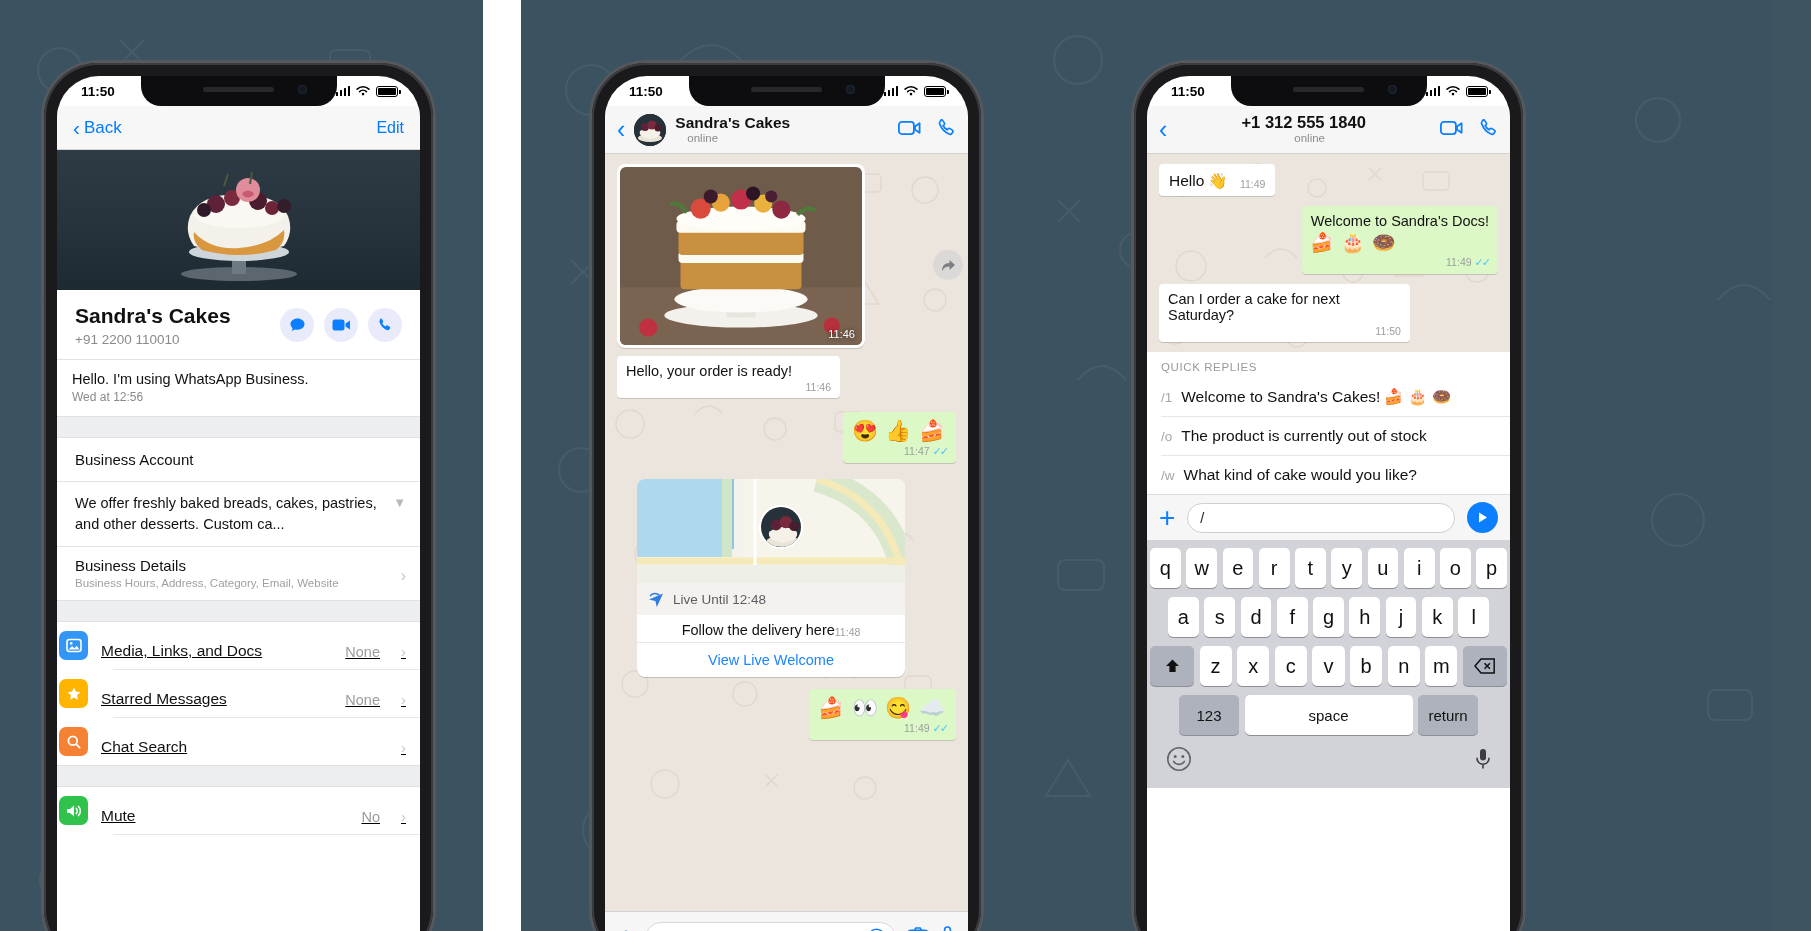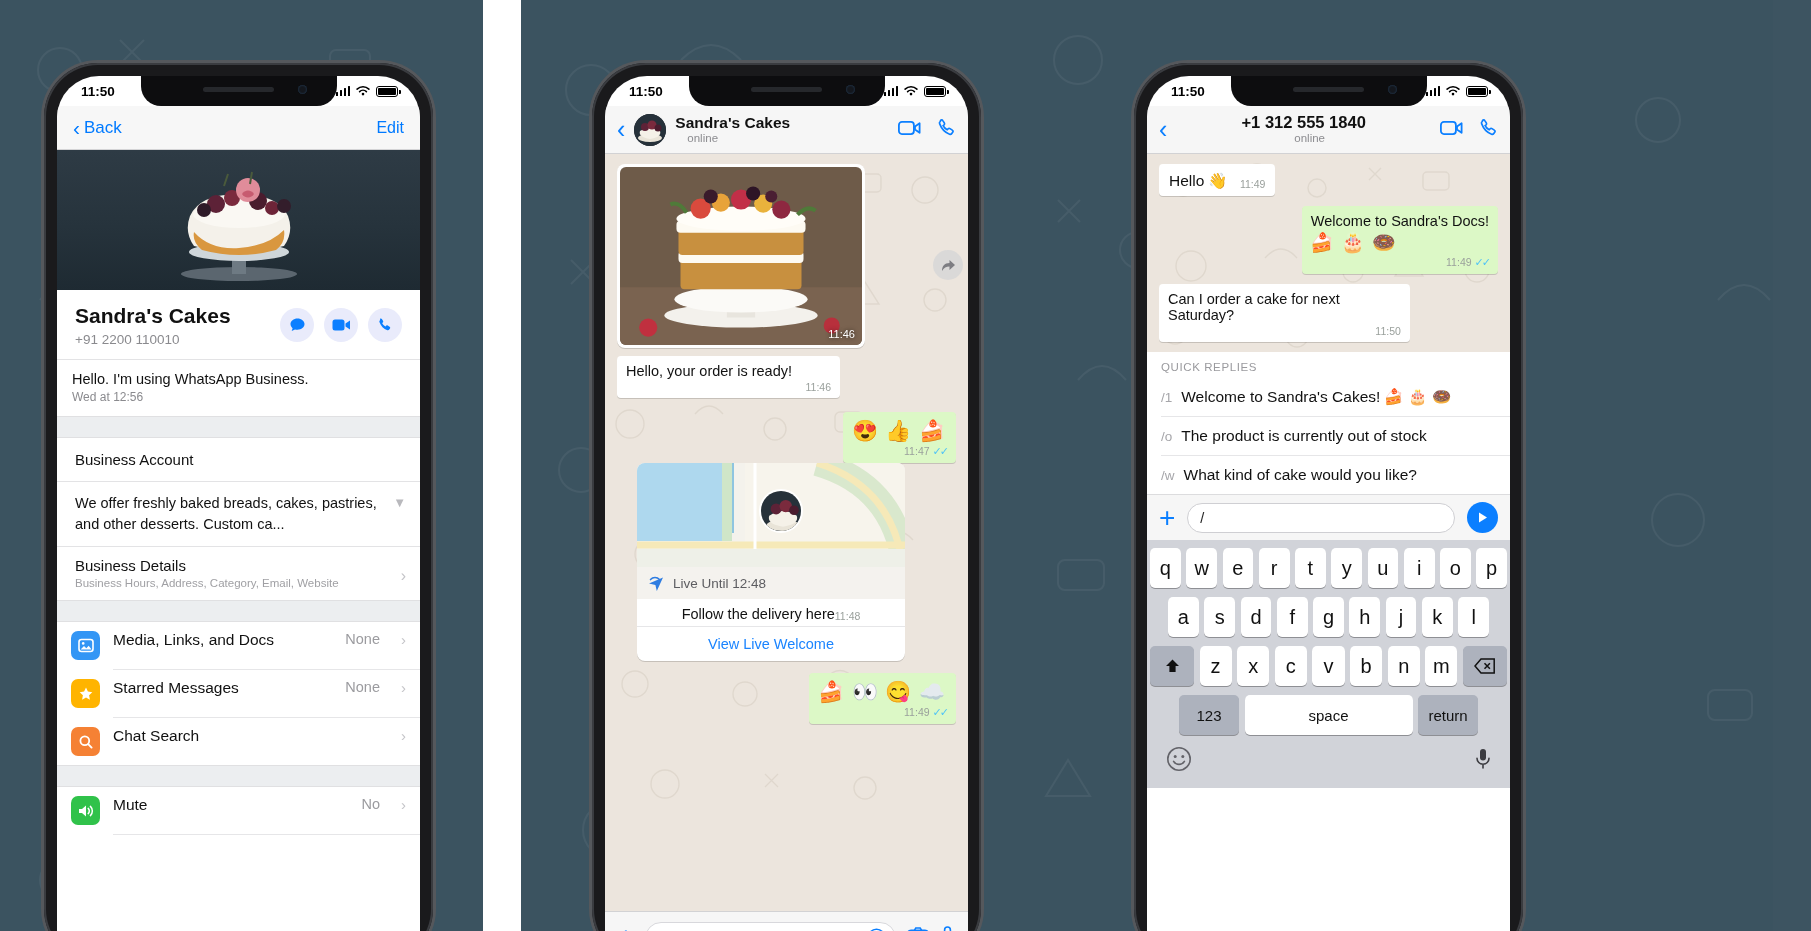--- a/index.html
+++ b/index.html
@@ -101,21 +101,21 @@
   .status-when { font-size: 12px; color: #8a8a8e; margin-top: 3px; }
   .spacer-gray { height: 22px; background: #eceef0; border-top:1px solid #e0e0e2; border-bottom:1px solid #e0e0e2;}
   .acct-row { padding: 13px 18px; font-size: 15px; color: #111; }
   .desc-row { padding: 11px 34px 12px 18px; font-size: 14.5px; color: #111; line-height: 1.42; position: relative; }
   .desc-row .chev-d { position: absolute; right: 14px; top: 12px; color: #b9b9bd; font-size: 13px; }
   .details-row { padding: 10px 18px 11px; position: relative; }
   .details-title { font-size: 15px; color: #111; }
   .details-sub { font-size: 11.5px; color: #a0a0a4; margin-top: 3px; }
   .details-row .chev-r { position:absolute; right:14px; top: 20px; color:#c4c4c8; font-size: 16px;}
 
-  .list-row { display: flex; align-items: flex-start; padding: 9px 14px 9px 14px; gap: 13px; }
+  .list-row { display: flex; align-items: flex-end; padding: 9px 14px 9px 2px; gap: 13px; text-decoration: underline; }
   .list-icon { width: 29px; height: 29px; border-radius: 7px; display:flex; align-items:center; justify-content:center; flex:none;}
   .list-label { flex: 1; font-size: 15.5px; color: #111; }
   .list-value { font-size: 14.5px; color: #9b9b9f; }
   .list-chev { color: #c4c4c8; font-size: 15px; margin-left: 8px; }
   .sep-in { margin-left: 56px; border-top: 1px solid #e6e6e8; }
 
   
   #phone2 { left: 592px; top: 63px; width: 389px; height: 900px; }
   .navbar2 {
     height: 48px; background: #f6f6f6; border-bottom:1px solid #d2d2d4;
@@ -538,21 +538,21 @@
 
         <div style="display:flex;justify-content:flex-end;margin-top:14px;">
           <div class="msg out" style="min-width:104px;">
             <span style="font-size:21px;letter-spacing:1px;">😍 👍 🍰</span>
             <div class="time">
               <span>11:47</span><span class="tick">✓✓</span>
             </div>
           </div>
         </div>
 
-        <div style="margin-top:0;padding-left:20px;">
+        <div style="margin-top:16px;padding-left:20px;">
           <div class="loc-card">
             <div class="loc-map">
               <svg width="100%" height="104" viewBox="0 0 268 104" preserveAspectRatio="none">
                 <rect width="268" height="104" fill="#f4f2ec"></rect>
                 <path d="M0 0 h90 v78 H0z" fill="#aed8ee"></path>
                 <path d="M90 0 v78" stroke="#cfe6c8" stroke-width="10" fill="none"></path>
                 <path d="M96 0 v70" stroke="#8fc5e0" stroke-width="2" fill="none"></path>
                 <path d="M108 0 h160 v104 H108z" fill="#f7f4ec"></path>
                 <path d="M180 0 q78 22 88 104" stroke="#d9e8cd" stroke-width="26" fill="none"></path>
                 <path d="M180 0 q76 24 86 104" stroke="#f6e9b8" stroke-width="7" fill="none"></path>

